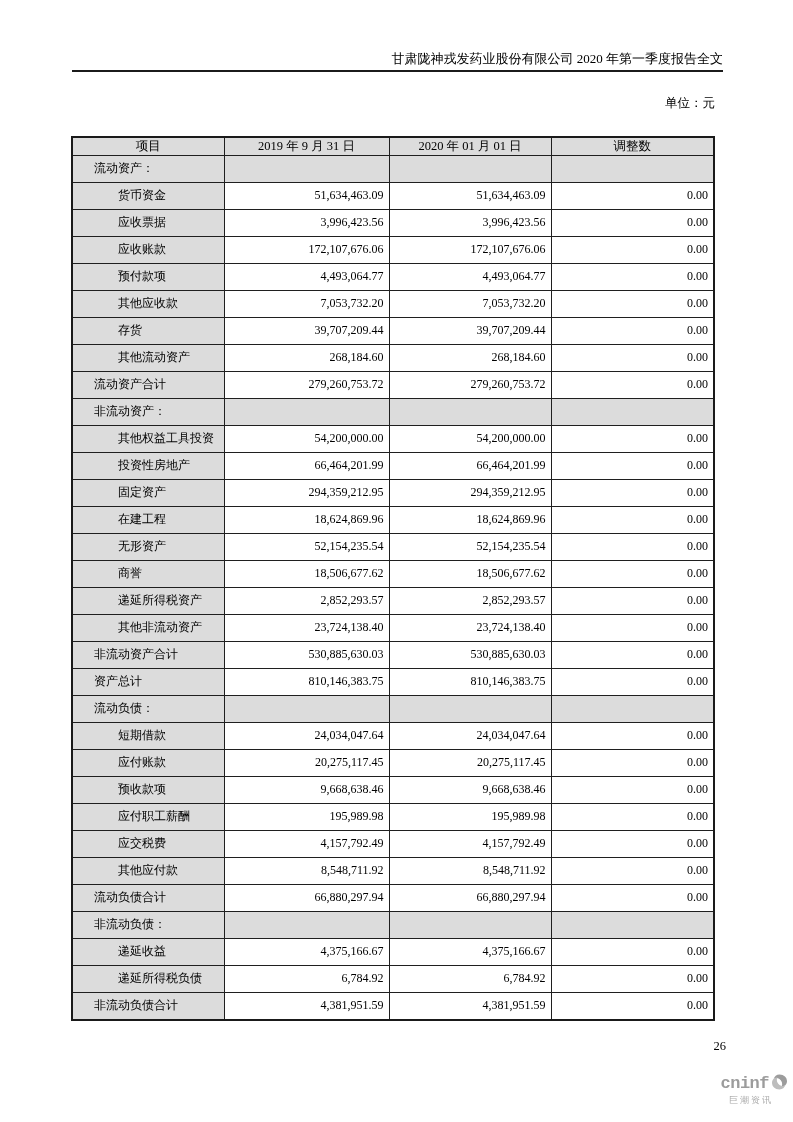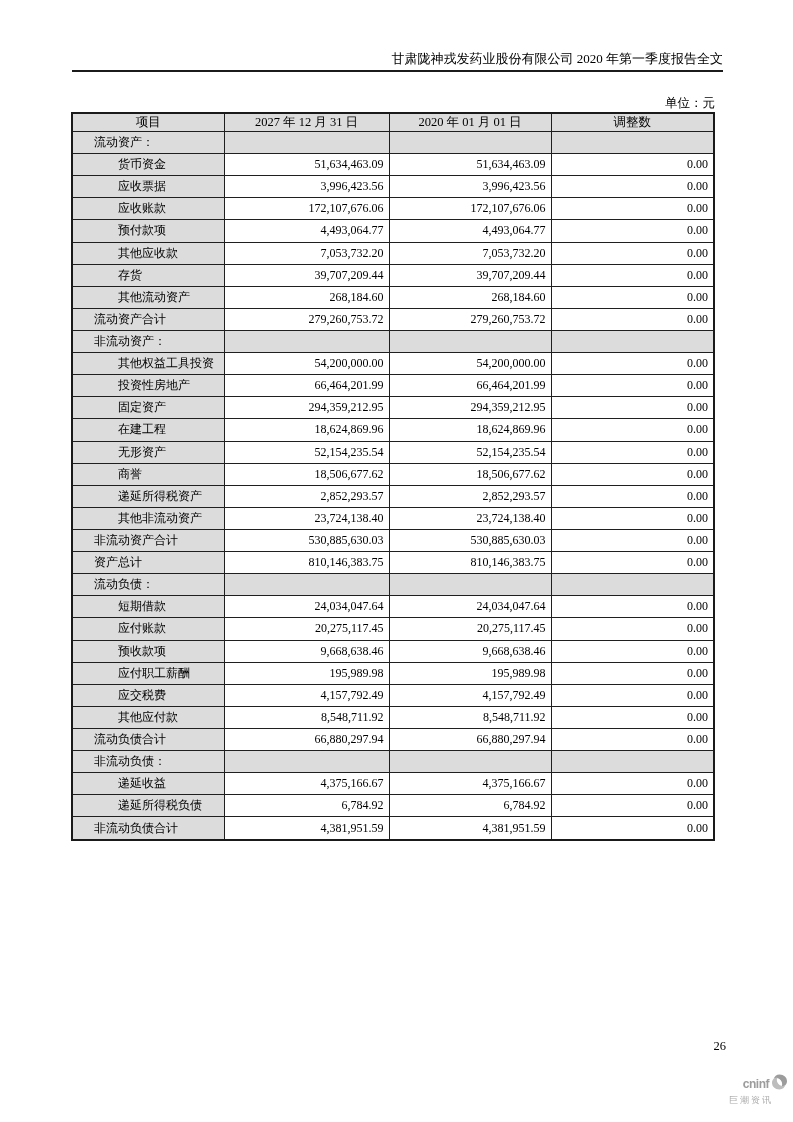--- a/index.html
+++ b/index.html
@@ -18,22 +18,22 @@
   }
   .header-rule{
     position:absolute;top:70px;left:72px;width:651px;height:0;
     border-top:2px solid #1b1b1b;
   }
   .unit-label{
     position:absolute;top:95px;right:78px;
     font-size:12.5px;white-space:nowrap;
   }
   table.grid{
-    position:absolute;top:112px;left:71px;
-    width:642px;height:729px;
+    position:absolute;top:136px;left:71px;
+    width:642px;height:885px;
     border-collapse:collapse;table-layout:fixed;
     border:2px solid #1a1a1a;
   }
   table.grid th, table.grid td{
     border:1px solid #1f1f1f;
     font-size:12px;
     padding:0 5px;
     overflow:hidden;white-space:nowrap;
     vertical-align:middle;
   }
@@ -51,22 +51,22 @@
   .page-number{
     position:absolute;top:1039px;right:67px;
     font-size:12.5px;
   }
   .cninfo-logo{
     position:absolute;top:1073px;right:4px;
     text-align:right;color:#a0a0a0;line-height:1;
   }
   .logo-top{display:flex;align-items:center;justify-content:flex-end;}
   .logo-brand{
-    font-family:Liberation Sans, sans-serif;
-    font-weight:bold;font-size:12px;letter-spacing:-0.5px;color:#9c9c9c;
+    font-family:Liberation Mono, monospace;
+    font-weight:bold;font-size:17px;letter-spacing:-0.5px;color:#9c9c9c;
   }
   .logo-swirl{margin-left:1px;}
   .logo-cn{
     font-size:9px;letter-spacing:2px;color:#aaaaaa;
     margin:2px 16px 17px 0;
     font-family:"Liberation Sans","DejaVu Sans",sans-serif;
   }
   .logo-url{
     font-size:10px;color:#a8a8a8;
     font-family:"Liberation Sans","DejaVu Sans",sans-serif;
@@ -85,21 +85,21 @@
   <table class="grid">
     <colgroup>
       <col style="width:152px">
         <col style="width:165px">
         <col style="width:162px">
         <col style="width:163px">
     </colgroup>
     <thead>
       <tr>
         <th>项目</th>
-        <th>2027 年 12 月 31 日</th>
+        <th>2019 年 9 月 31 日</th>
         <th>2020 年 01 月 01 日</th>
         <th>调整数</th>
       </tr>
     </thead>
     <tbody>
         <tr class="section">
       <td class="cell-label">流动资产：</td>
       <td class="cell-num"></td>
       <td class="cell-num"></td>
       <td class="cell-num"></td>

